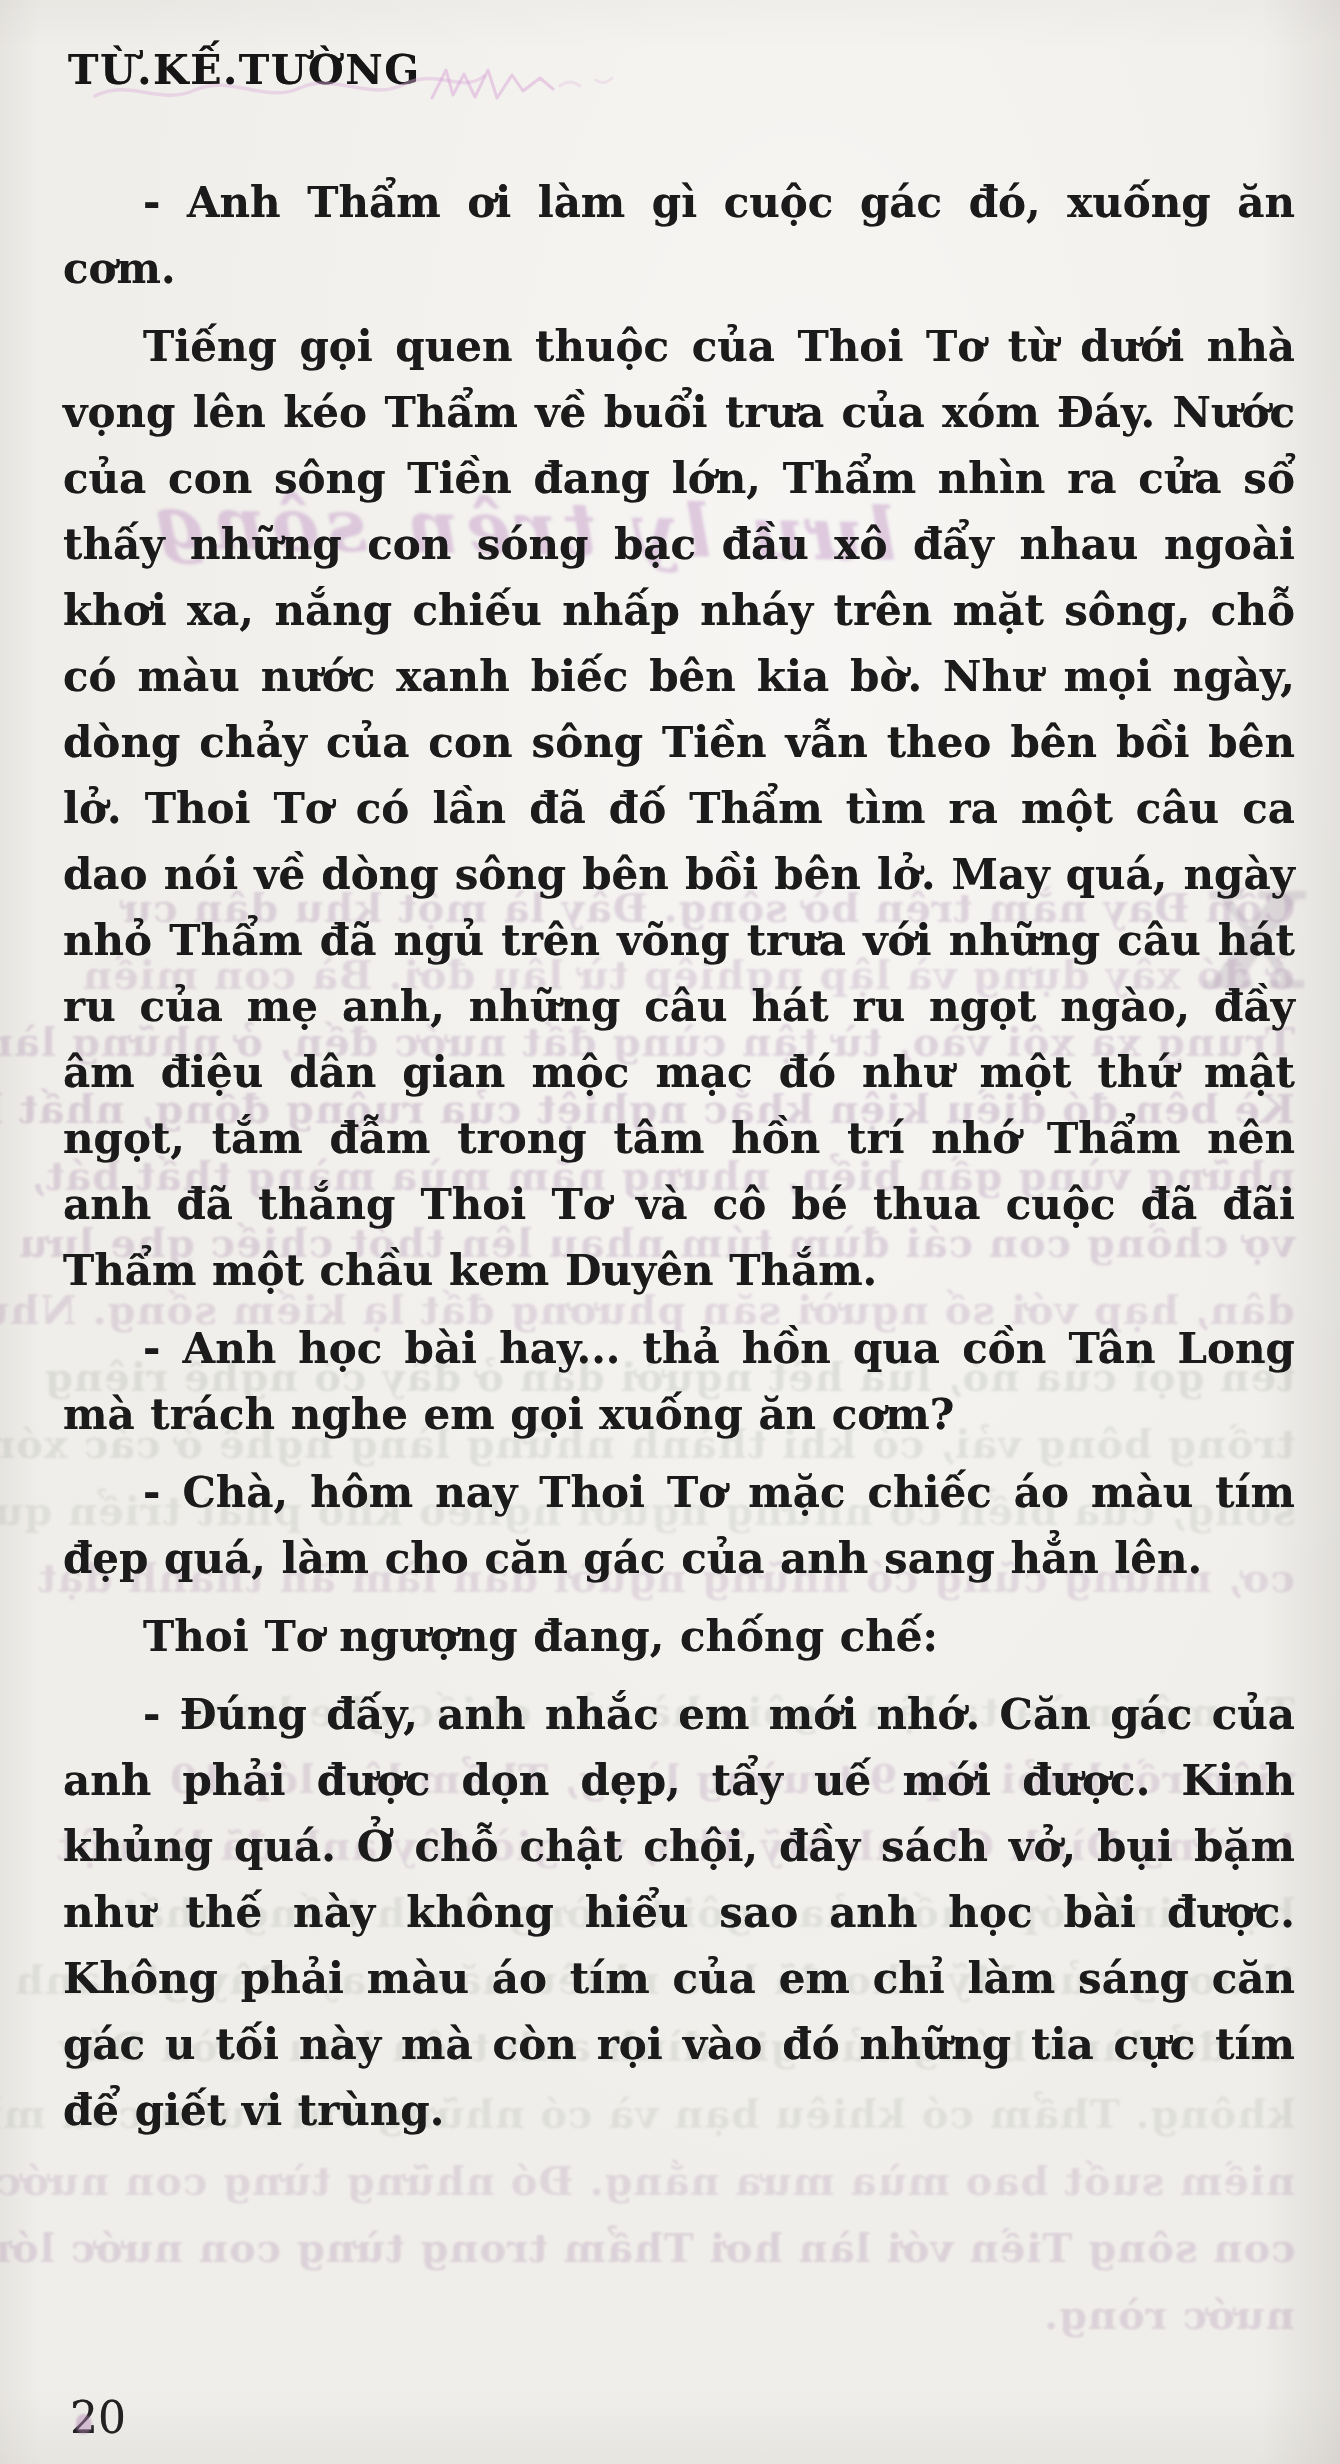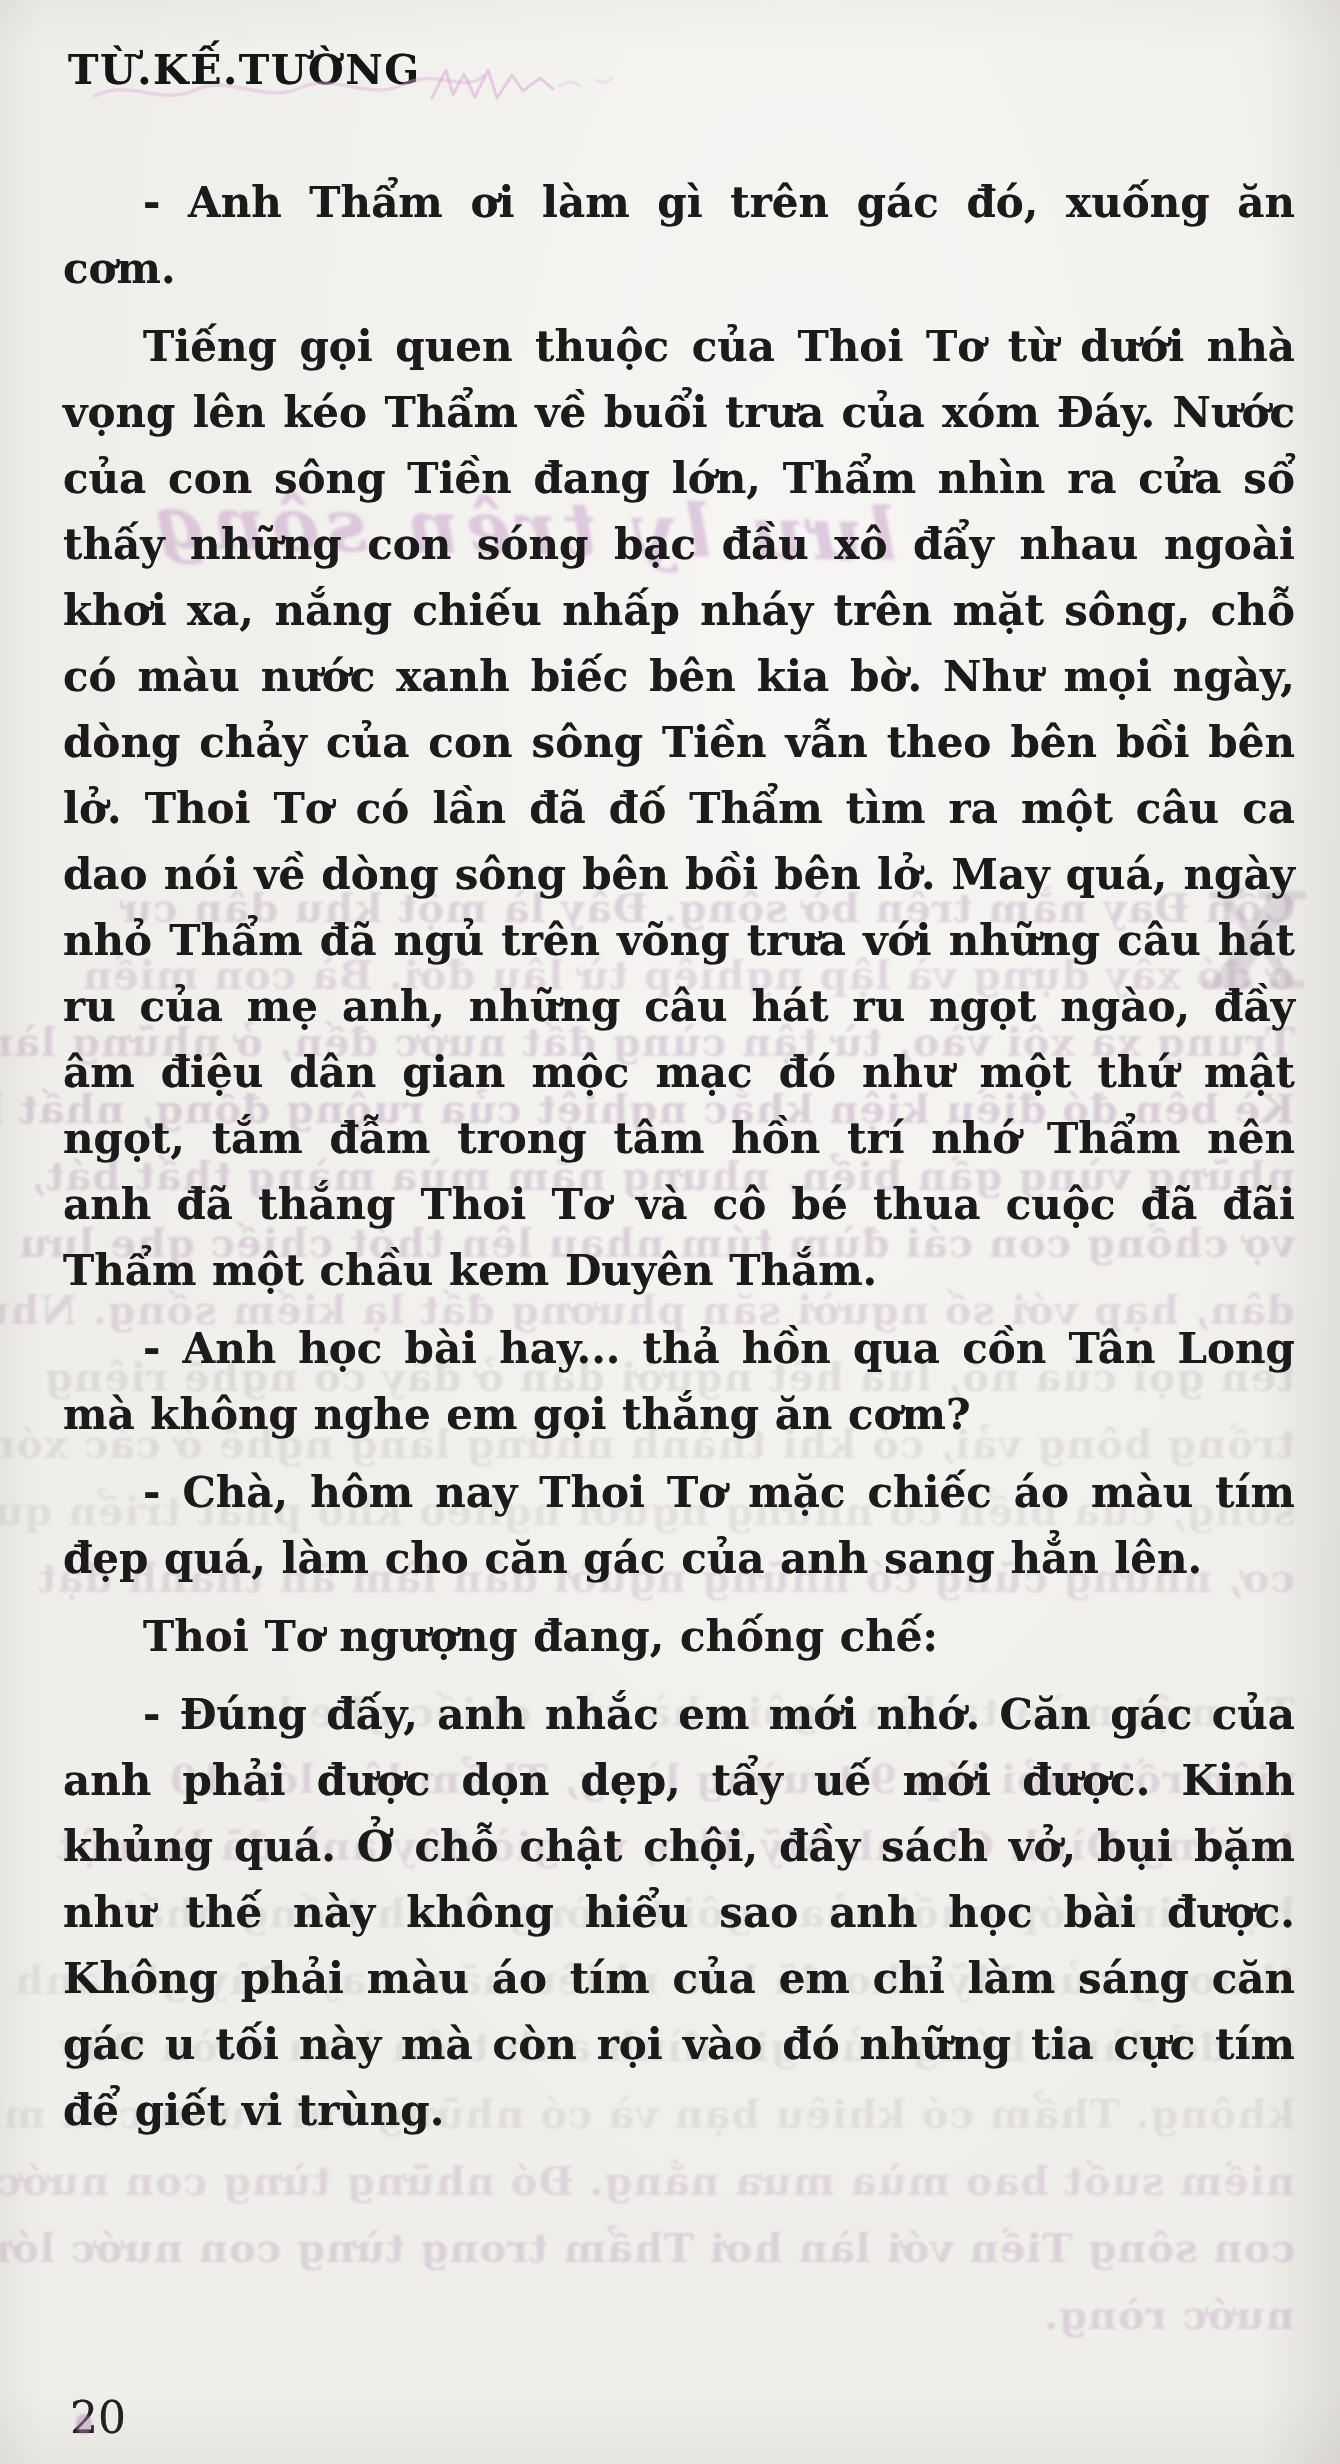--- a/index.html
+++ b/index.html
@@ -94,23 +94,23 @@
       <div class="ghost-line" style="top: 2090px; font-size: 40px; color: rgb(154, 164, 156); opacity: 0.2;">không. Thẩm có khiêu bạn và có những vui buồn của mình</div>
       <div class="ghost-line" style="top: 2157px; font-size: 40px; color: rgb(167, 136, 171); opacity: 0.24;">niềm suốt bao mùa mưa nắng. Đó những từng con nước</div>
       <div class="ghost-line" style="top: 2224px; font-size: 40px; color: rgb(167, 136, 171); opacity: 0.28;">con sông Tiền với làn hơi Thẩm trong từng con nước lớn,</div>
       <div class="ghost-line" style="top: 2291px; font-size: 40px; color: rgb(167, 136, 171); opacity: 0.28;">nước ròng.</div>
     </div>
 
   <div class="header">TỪ.KẾ.TƯỜNG</div>
 
   <div class="body-text">
 
-  <p>- Anh Thẩm ơi làm gì trên gác đó, xuống ăn cơm.</p>
+  <p>- Anh Thẩm ơi làm gì cuộc gác đó, xuống ăn cơm.</p>
       <p>Tiếng gọi quen thuộc của Thoi Tơ từ dưới nhà vọng lên kéo Thẩm về buổi trưa của xóm Đáy. Nước của con sông Tiền đang lớn, Thẩm nhìn ra cửa sổ thấy những con sóng bạc đầu xô đẩy nhau ngoài khơi xa, nắng chiếu nhấp nháy trên mặt sông, chỗ có màu nước xanh biếc bên kia bờ. Như mọi ngày, dòng chảy của con sông Tiền vẫn theo bên bồi bên lở. Thoi Tơ có lần đã đố Thẩm tìm ra một câu ca dao nói về dòng sông bên bồi bên lở. May quá, ngày nhỏ Thẩm đã ngủ trên võng trưa với những câu hát ru của mẹ anh, những câu hát ru ngọt ngào, đầy âm điệu dân gian mộc mạc đó như một thứ mật ngọt, tắm đẫm trong tâm hồn trí nhớ Thẩm nên anh đã thắng Thoi Tơ và cô bé thua cuộc đã đãi Thẩm một chầu kem Duyên Thắm.</p>
-      <p>- Anh học bài hay... thả hồn qua cồn Tân Long mà không nghe em gọi thắng ăn cơm?</p>
+      <p>- Anh học bài hay... thả hồn qua cồn Tân Long mà trách nghe em gọi xuống ăn cơm?</p>
       <p>- Chà, hôm nay Thoi Tơ mặc chiếc áo màu tím đẹp quá, làm cho căn gác của anh sang hẳn lên.</p>
       <p>Thoi Tơ ngượng đang, chống chế:</p>
       <p>- Đúng đấy, anh nhắc em mới nhớ. Căn gác của anh phải được dọn dẹp, tẩy uế mới được. Kinh khủng quá. Ở chỗ chật chội, đầy sách vở, bụi bặm như thế này không hiểu sao anh học bài được. Không phải màu áo tím của em chỉ làm sáng căn gác u tối này mà còn rọi vào đó những tia cực tím để giết vi trùng.</p>
     </div>
 
   <div class="page-number">20</div>
 
   <div class="ink-dot"></div>
 
   <svg class="scribbles" width="1340" height="200" viewBox="0 0 1340 200">

